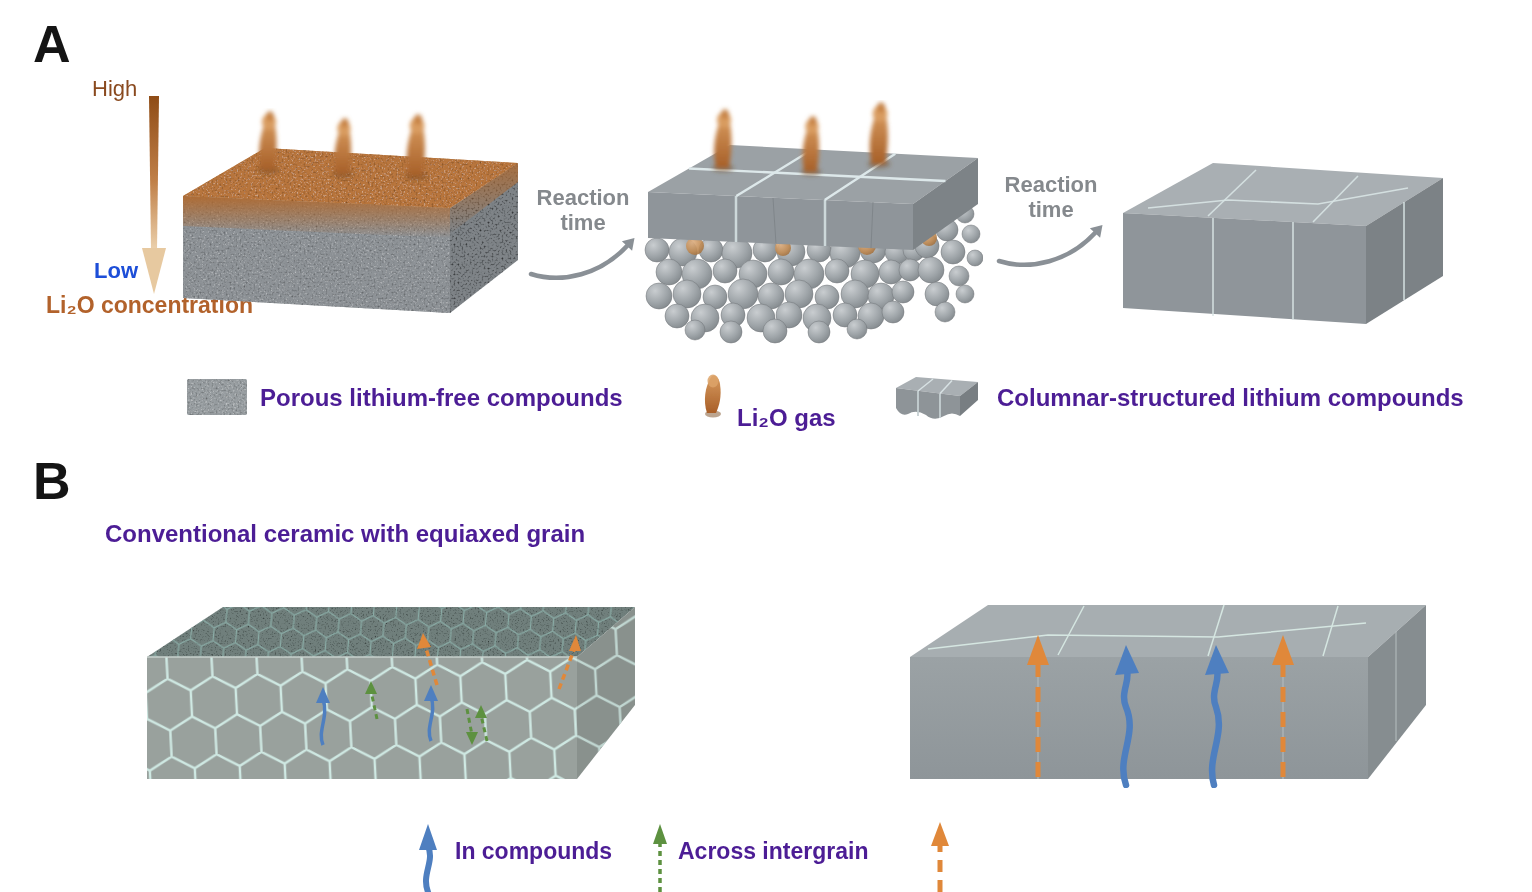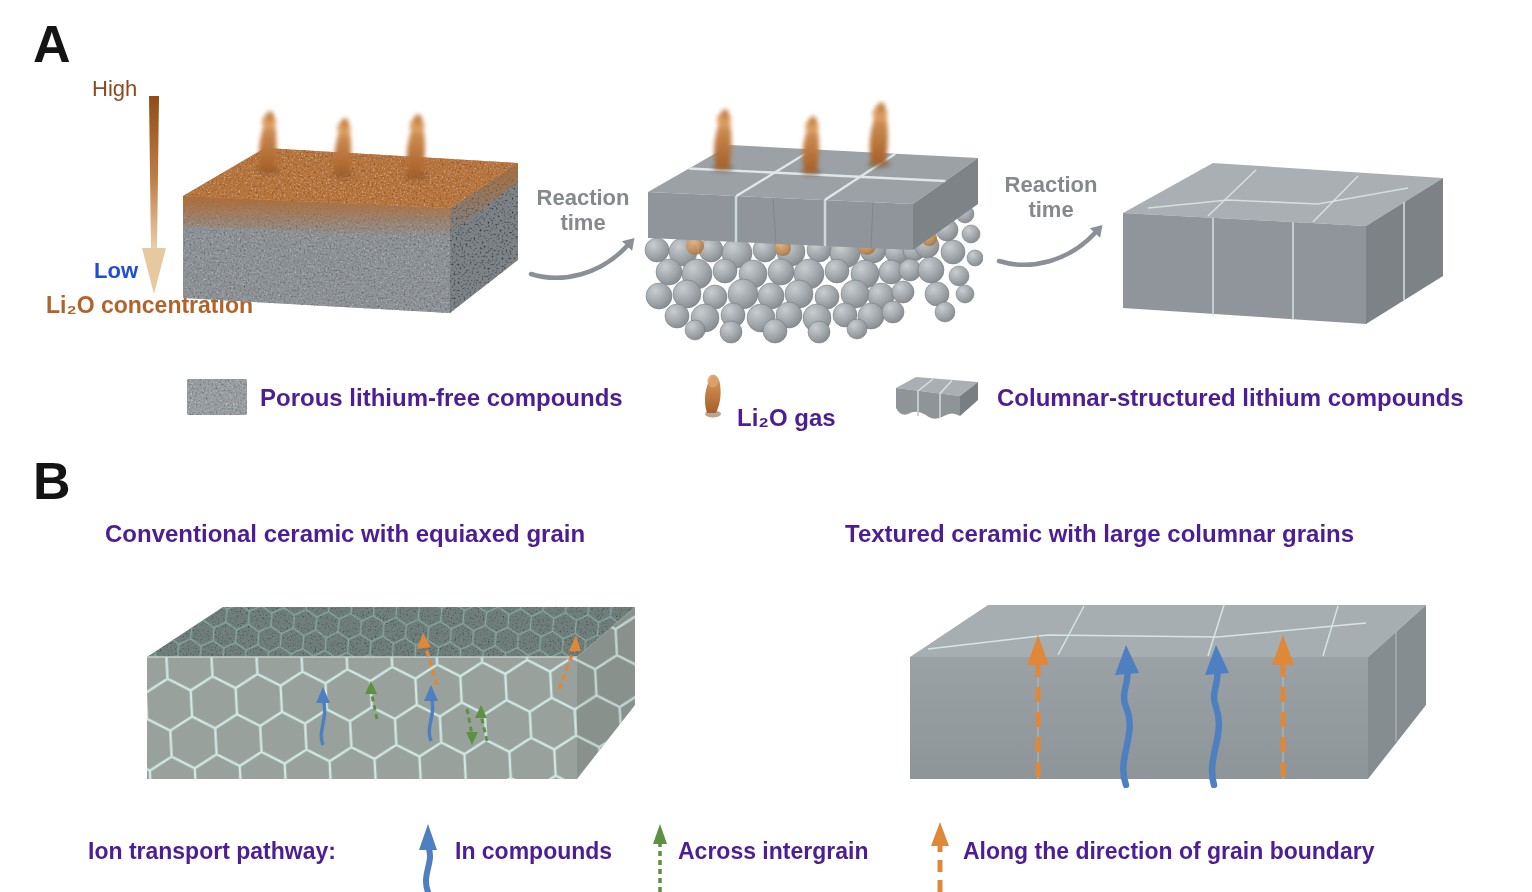--- a/index.html
+++ b/index.html
@@ -294,21 +294,20 @@
     <g stroke="#d8e2e4" stroke-width="1.5" fill="none">
       <line x1="28" y1="19" x2="43" y2="7"></line>
       <line x1="50" y1="21.5" x2="62" y2="8.6"></line>
     </g>
   </svg>
   <div class="abs btext legend-a" style="left:997px;top:384px">Columnar-structured lithium compounds</div>
 
   <div class="abs panel-label" style="left:33px;top:455px">B</div>
 
   <div class="abs btext title-b" style="left:105px;top:520px;width:610px">Conventional ceramic with equiaxed grain</div>
-  <div class="abs btext title-b" style="left:845px;top:520px;width:610px">Textured ceramic with large columnar grains</div>
 
   <svg class="abs" style="left:135px;top:593px" width="505" height="195" viewBox="0 0 505 195">
     <defs>
       <pattern id="bp" width="45" height="78" patternUnits="userSpaceOnUse" patternTransform="translate(6,9) rotate(-3)">
         <path d="M22.5 0 L45 13 L45 39 L22.5 52 L0 39 L0 13 Z M22.5 52 L22.5 78" fill="none" stroke="#cfe9e3" stroke-width="2.4" stroke-linejoin="round"></path>
       </pattern>
       <pattern id="bpt" width="22.5" height="39" patternUnits="userSpaceOnUse" patternTransform="translate(3,2) rotate(5)">
         <path d="M11.25 0 L22.5 6.5 L22.5 19.5 L11.25 26 L0 19.5 L0 6.5 Z M11.25 26 L11.25 39" fill="none" stroke="#8aaca6" stroke-width="1.2"></path>
       </pattern>
       <filter id="bn2" x="-5%" y="-5%" width="110%" height="110%">
@@ -383,33 +382,31 @@
     <polygon points="374,72 396,72 385,42" fill="#e0883a"></polygon>
 
     <g stroke="#4e7fc0" stroke-width="6.5" stroke-linecap="round" fill="none">
       <path d="M228,192 C218,164 240,142 228,114 C222,100 232,88 229,78"></path>
       <path d="M316,192 C308,164 328,142 318,114 C312,100 322,88 319,78"></path>
     </g>
     <polygon points="217,82 241,80 228,52" fill="#4e7fc0"></polygon>
     <polygon points="307,82 331,80 318,52" fill="#4e7fc0"></polygon>
   </svg>
 
-  <div class="abs btext legend-b" style="left:88px;top:838px">Ion transport pathway:</div>
 
   <svg class="abs" style="left:410px;top:812px" width="36" height="80" viewBox="0 0 36 80">
     <path d="M18,80 C11,62 25,50 18,34" fill="none" stroke="#4e7fc0" stroke-width="6" stroke-linecap="round"></path>
     <polygon points="9,38 27,38 18,12" fill="#4e7fc0"></polygon>
   </svg>
   <div class="abs btext legend-b" style="left:455px;top:838px">In compounds</div>
 
   <svg class="abs" style="left:648px;top:812px" width="24" height="80" viewBox="0 0 24 80">
     <line x1="12" y1="80" x2="12" y2="30" stroke="#5d9140" stroke-width="3.5" stroke-dasharray="5 4"></line>
     <polygon points="5,32 19,32 12,12" fill="#5d9140"></polygon>
   </svg>
   <div class="abs btext legend-b" style="left:678px;top:838px">Across intergrain</div>
 
   <svg class="abs" style="left:928px;top:812px" width="24" height="80" viewBox="0 0 24 80">
     <line x1="12" y1="80" x2="12" y2="32" stroke="#e0883a" stroke-width="5" stroke-dasharray="12 8"></line>
     <polygon points="3,34 21,34 12,10" fill="#e0883a"></polygon>
   </svg>
-  <div class="abs btext legend-b" style="left:963px;top:838px">Along the direction of grain boundary</div>
 
 </div>
 
 </body></html>

